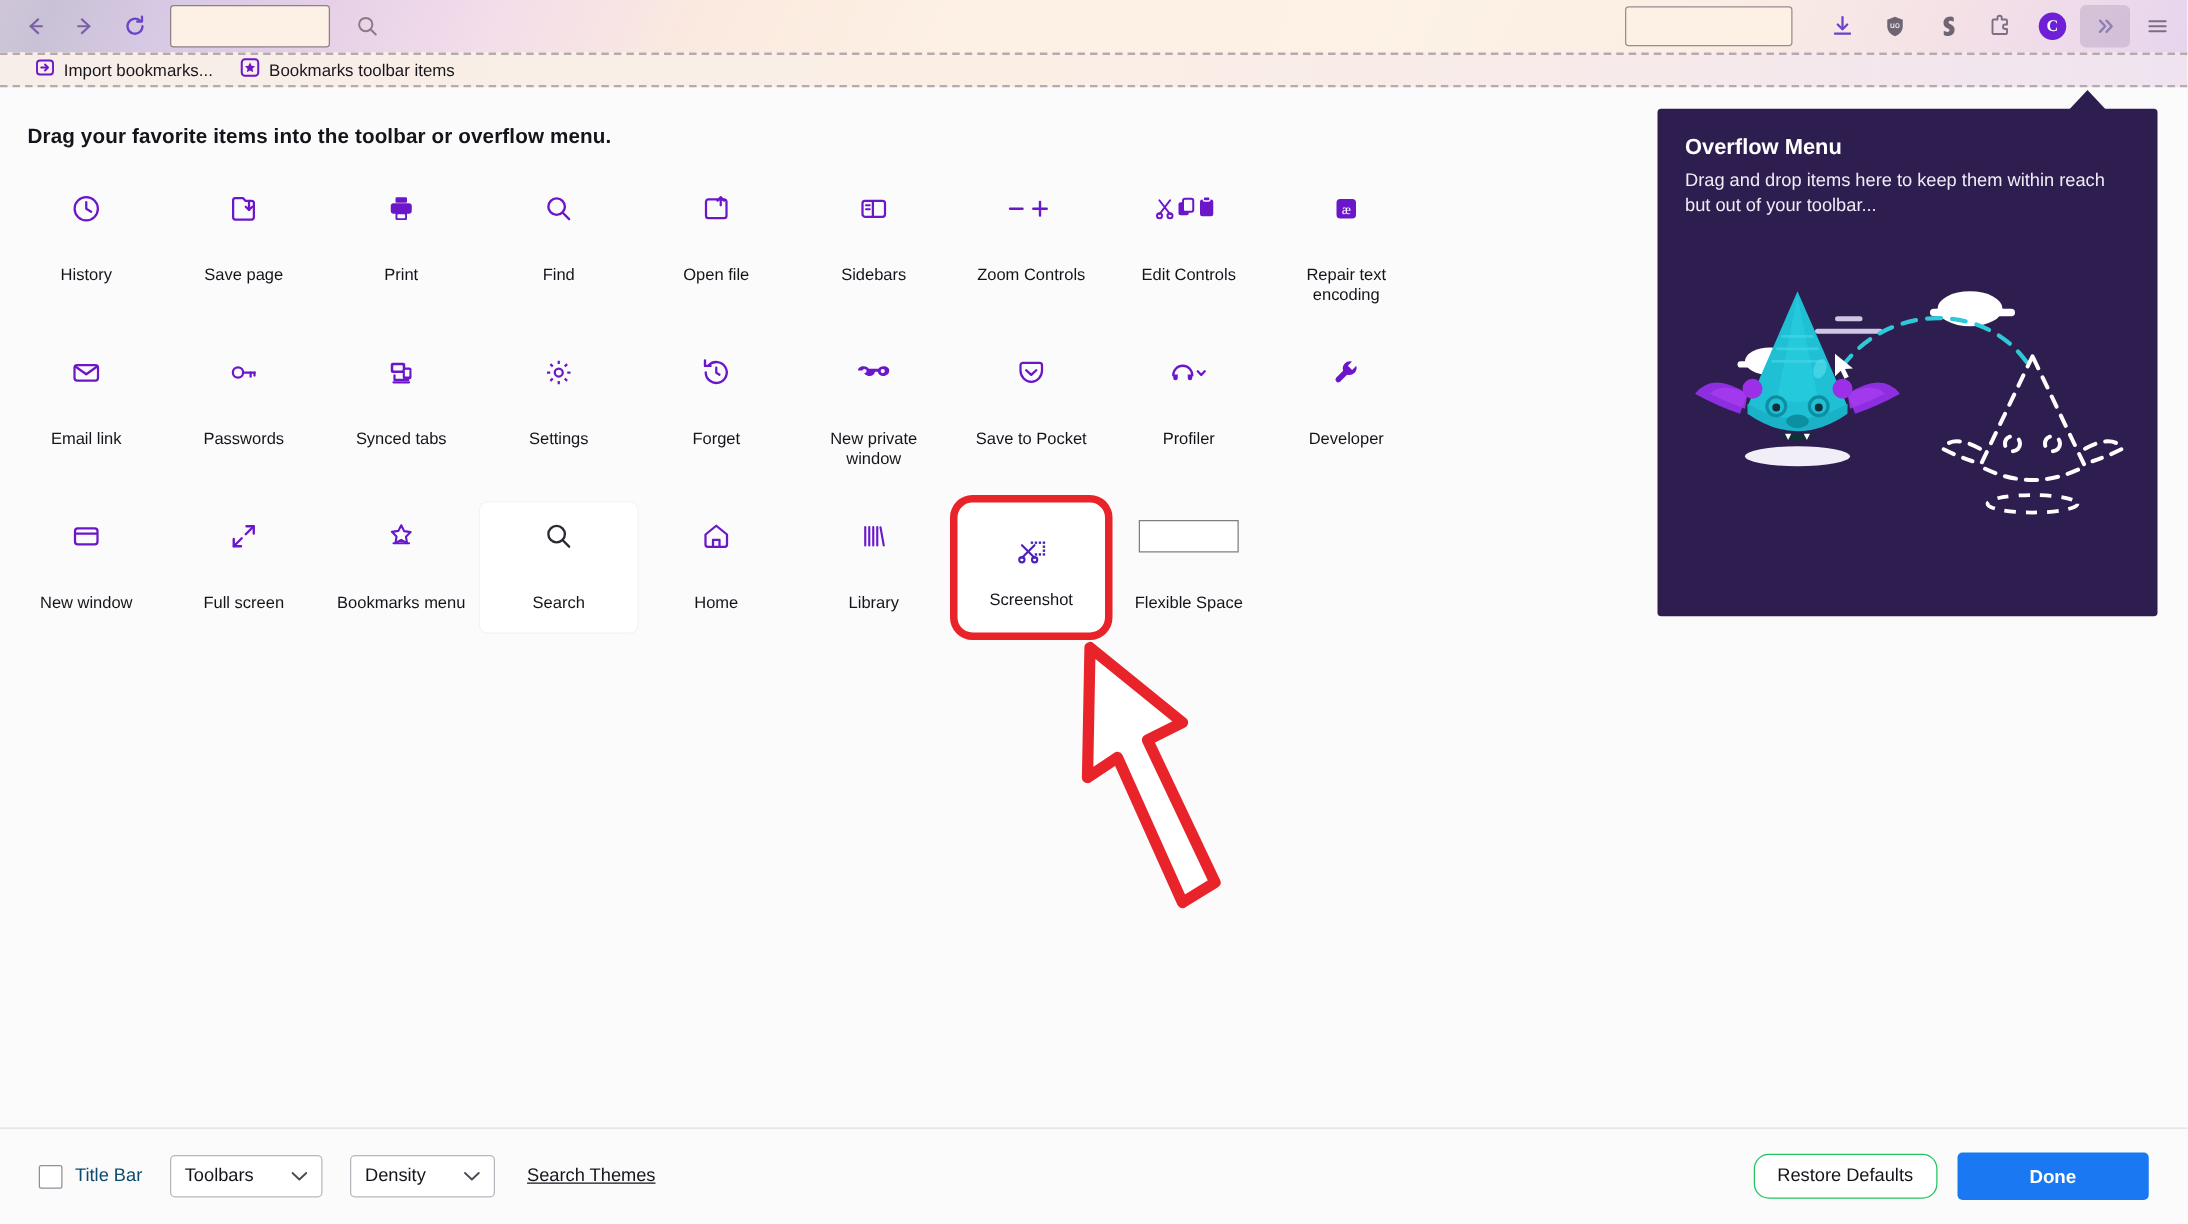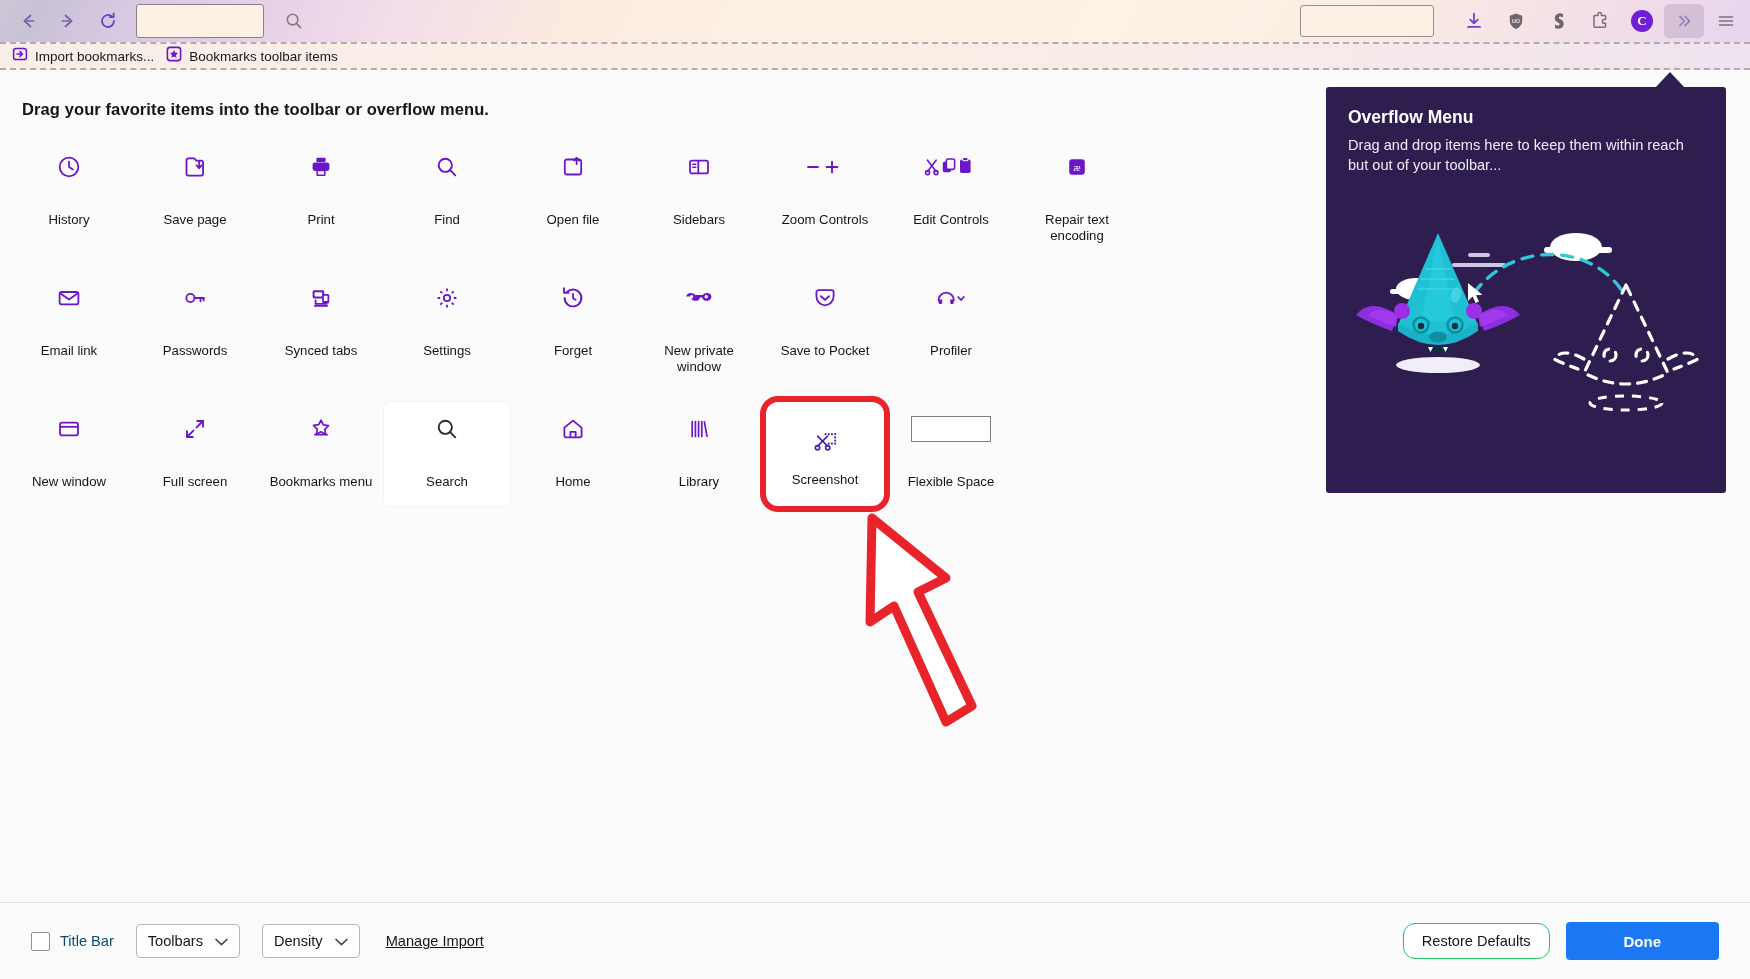--- a/index.html
+++ b/index.html
@@ -49,21 +49,21 @@
     align-items:center; justify-content:center; font-family:"Liberation Serif", serif;
   }
   .overflow-btn { background: rgba(90,70,120,0.16); }
 
   
   .bookmarks-bar {
     position: absolute; left: 0; top: 42px; width: 1750px; height: 28px;
     background: linear-gradient(90deg, #f7eee9 0%, #fbefe5 45%, #f7eaea 75%, #efe3f0 100%);
     border-top: 2px dashed #b9a9ae;
     border-bottom: 2px dashed #b9a9ae;
-    display: flex; align-items: center; padding-left: 6px; 
+    display: flex; align-items: center; padding-left: 22px; gap: 10px;
   }
   .bm-item { display: flex; align-items: center; gap: 7px; padding: 2px 6px; }
   .bm-label { font-size: 13.5px; color: #19171c; }
 
   
   .customize-area {
     position: absolute; left: 0; top: 70px; width: 1750px; height: 832px;
     background: #fbfbfc;
   }
   .headline {
@@ -118,21 +118,21 @@
     background: #fbfbfc; border-top: 1px solid #e0e0e4;
     display: flex; align-items: center;
   }
   .bb-left { display:flex; align-items:center; gap: 22px; padding-left: 31px; }
   .cbox-wrap { display:flex; align-items:center; gap: 10px; }
   .cbox { width: 19px; height: 19px; border: 1px solid #8f8f9d; background:#fff; border-radius: 2px; }
   .cbox-label { font-size: 14.6px; color: #0c4a6e; }
   .dropbtn {
     height: 34px; padding: 0 11px; border: 1px solid #b6b6bf; background:#fff;
     border-radius: 4px; font-size: 14.6px; color: #15141a;
-    display:flex; align-items:center; gap: 12px;
+    display:flex; align-items:center; gap: 30px;
   }
   .link-themes {
     font-size: 14.6px; color: #15141a; text-decoration: underline; margin-left: 4px;
   }
   .bb-right { margin-left: auto; display:flex; align-items:center; gap: 16px; padding-right: 31px; }
   .btn-secondary {
     height: 36px; padding: 0 18px; border: 1px solid #22c55e; background:#fff;
     border-radius: 12px; font-size: 14.6px; color:#15141a;
     display:flex; align-items:center;
   }
@@ -424,20 +424,28 @@
         <div class="pitem">
           <div class="picon">
             <svg width="34" height="26" viewBox="0 0 34 26">
                 <path d="M4.6 15.2a7.6 7.6 0 0 1 15.2 0" class="pu" stroke-width="1.9" stroke-linecap="round"></path>
                 <path d="M4.6 14.6v2.8a1.8 1.8 0 0 0 3.6 0v-2.8z" fill="#6b16c9"></path>
                 <path d="M16.2 14.6v2.8a1.8 1.8 0 0 0 3.6 0v-2.8z" fill="#6b16c9"></path>
                 <path d="M24.2 12l2.8 3 2.8-3" class="pu" stroke-width="1.8" stroke-linecap="round" stroke-linejoin="round"></path>
               </svg>
           </div>
           <div class="plabel">Profiler</div>
+        </div>
+        <div class="pitem">
+          <div class="picon">
+            <svg width="26" height="26" viewBox="0 0 26 26">
+                <path d="M17.6 4.2a5.8 5.8 0 0 0-7.1 7.4l-5.6 5.6a2.2 2.2 0 0 0 3.1 3.1l5.6-5.6a5.8 5.8 0 0 0 7.4-7.1l-3.3 3.3-3.4-3.4z" fill="#6b16c9"></path>
+              </svg>
+          </div>
+          <div class="plabel">Developer</div>
         </div>
       </div>
 
       <div class="prow" style="margin-top:22px;">
         <div class="pitem">
           <div class="picon">
             <svg width="26" height="26" viewBox="0 0 26 26">
                 <rect x="4" y="6.6" width="18" height="12.8" rx="2.2" class="pu" stroke-width="1.8"></rect>
                 <path d="M4 10.8h18" class="pu" stroke-width="1.8"></path>
               </svg>
@@ -607,21 +615,21 @@
         </span>
       </div>
       <div class="dropbtn">
         <span>Density</span>
         <span>
           <svg width="13" height="8" viewBox="0 0 13 8">
               <path d="M1 1.4L6.5 6.6 12 1.4" stroke="#4a4a55" stroke-width="1.5" fill="none" stroke-linecap="round" stroke-linejoin="round"></path>
             </svg>
         </span>
       </div>
-      <a class="link-themes" href="#">Manage Import</a>
+      <a class="link-themes" href="#">Search Themes</a>
     </div>
     <div class="bb-right">
       <div class="btn-secondary">Restore Defaults</div>
       <div class="btn-primary">Done</div>
     </div>
   </div>
 
 </div>
 
 </body></html>

